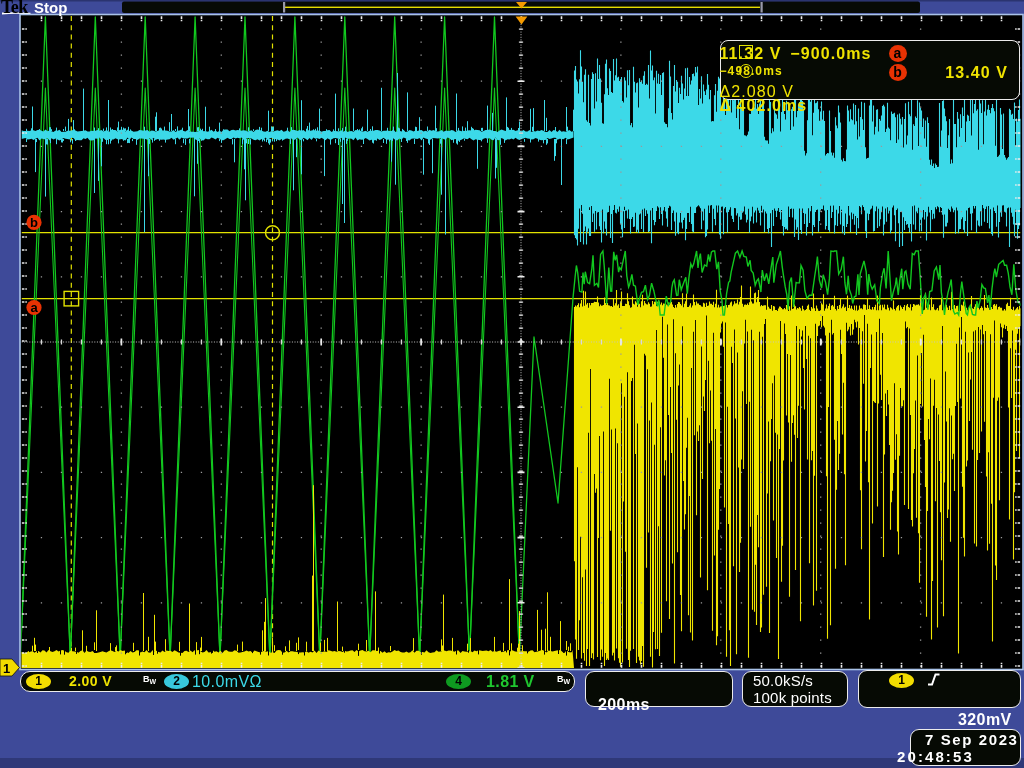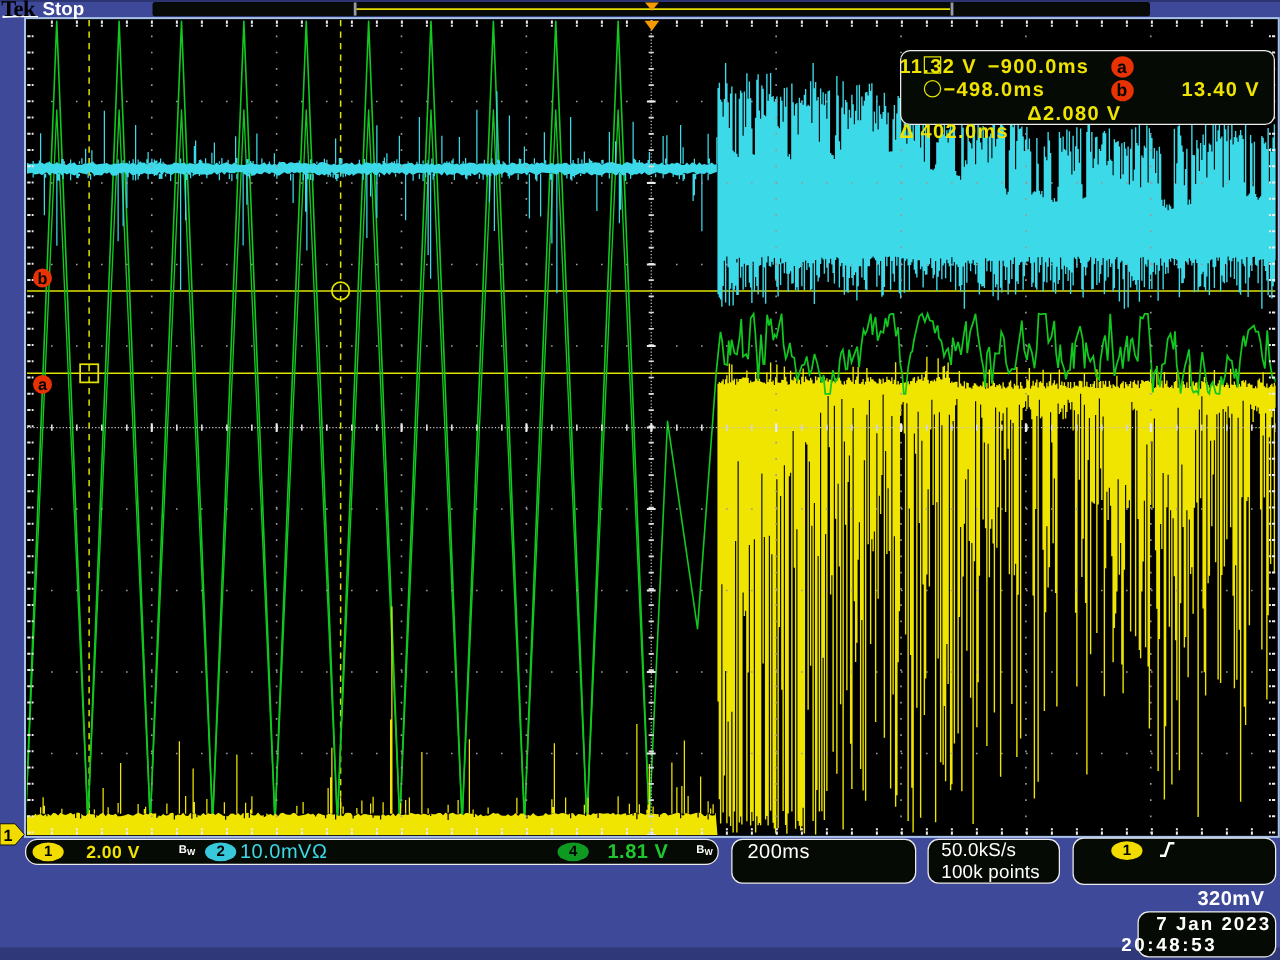--- a/index.html
+++ b/index.html
@@ -71,40 +71,40 @@
     </g>
     <polygon points="0,659 12,659 19.5,667.5 12,676 0,676" fill="#F2DC00" stroke="#111" stroke-width="0.8"></polygon>
     <text x="6.5" y="672.5" text-anchor="middle" font-family="Liberation Sans, sans-serif" font-size="13" font-weight="bold" fill="#000">1</text>
   </svg>
 <div class="t" style="left:1px;top:-3px;color:#000;font-family:'Liberation Serif',serif;font-size:18px;font-weight:bold;letter-spacing:-0.5px">Tek</div>
 <div class="t wh" style="left:34px;top:-1px;font-size:15px;font-weight:bold">Stop</div>
 <div class="box" style="left:719.5px;top:39.5px;width:300px;height:60px;border-radius:8px;"></div>
 <div class="t" style="left:739px;top:44.6px;width:14px;height:14px;border:1.6px solid #E2E200"></div>
 <div class="t" style="left:739px;top:64px;width:14px;height:14px;border:1.6px solid #E2E200;border-radius:50%"></div>
 <div class="t yl" style="left:719.5px;top:45.3px;width:152px;text-align:right;font-size:16px;font-weight:bold;letter-spacing:1.1px">−900.0ms</div>
-<div class="t yl" style="left:719.5px;top:64.3px;width:152px;text-align:center;font-size:16px;font-weight:bold;letter-spacing:1.1px">−498.0ms</div>
+<div class="t yl" style="left:719.5px;top:64.3px;width:152px;text-align:left;font-size:12px;font-weight:bold;letter-spacing:1.1px">−498.0ms</div>
 <div class="t yl" style="left:719.5px;top:97px;width:153px;text-align:left;font-size:16px;font-weight:bold;letter-spacing:1.1px">Δ 402.0ms</div>
 <div style="position:absolute;left:888.5px;top:44.5px;width:18px;height:17px;border-radius:50%;background:#E83203;color:#000;font-size:14px;font-weight:bold;text-align:center;line-height:17px">a</div>
 <div style="position:absolute;left:888.5px;top:63.5px;width:18px;height:17px;border-radius:50%;background:#E83203;color:#000;font-size:14px;font-weight:bold;text-align:center;line-height:17px">b</div>
 <div class="t yl" style="left:719.5px;top:45.3px;width:279px;text-align:left;font-size:16px;font-weight:bold;letter-spacing:1.1px">11.32 V</div>
 <div class="t yl" style="left:729px;top:64.3px;width:279px;text-align:right;font-size:16px;font-weight:bold;letter-spacing:1.1px">13.40 V</div>
-<div class="t yl" style="left:719.5px;top:83.3px;width:280px;text-align:center;font-size:16px;font-weight:bold;letter-spacing:1.1px">Δ2.080 V</div>
+<div class="t yl" style="left:719.5px;top:83.3px;width:280px;text-align:left;font-size:16px;font-weight:normal;letter-spacing:1.1px">Δ2.080 V</div>
 <div class="box" style="left:19.5px;top:670.5px;width:555px;height:21.5px;border-radius:10px;"></div>
 <div style="position:absolute;left:26px;top:673.5px;width:25px;height:15px;border-radius:50%;background:#F2DC00;color:#000;font-size:12px;font-weight:bold;text-align:center;line-height:15px">1</div>
 <div class="t yl" style="left:69px;top:672.5px;font-size:14px;font-weight:bold;letter-spacing:0.4px">2.00 V</div>
 <div style="position:absolute;left:143px;top:674px;color:#fff;font-size:9px;font-weight:bold">B<span style="font-size:7px;vertical-align:-2px">W</span></div>
 <div style="position:absolute;left:164px;top:673.5px;width:25px;height:15px;border-radius:50%;background:#38C8DC;color:#000;font-size:12px;font-weight:bold;text-align:center;line-height:15px">2</div>
 <div class="t cy" style="left:192px;top:672.5px;font-size:16px;font-weight:normal;letter-spacing:0.4px">10.0mVΩ</div>
 <div style="position:absolute;left:446px;top:673.5px;width:25px;height:15px;border-radius:50%;background:#0E9A20;color:#000;font-size:12px;font-weight:bold;text-align:center;line-height:15px">4</div>
 <div class="t gr" style="left:486px;top:672.5px;font-size:16px;font-weight:bold;letter-spacing:0.4px">1.81 V</div>
 <div style="position:absolute;left:557px;top:674px;color:#fff;font-size:9px;font-weight:bold">B<span style="font-size:7px;vertical-align:-2px">W</span></div>
 <div class="box" style="left:584.5px;top:671px;width:148px;height:35.5px;border-radius:9px;"></div>
-<div class="t wh" style="left:598px;top:673px;font-size:16px;font-weight:normal;letter-spacing:0.4px">200ms</div>
+<div class="t wh" style="left:598px;top:696px;font-size:16px;font-weight:bold;letter-spacing:0.4px">200ms</div>
 <div class="box" style="left:742px;top:671px;width:106px;height:35.5px;border-radius:9px;"></div>
 <div class="t wh" style="left:753px;top:671.5px;font-size:15px;font-weight:normal;letter-spacing:0.2px;line-height:17px">50.0kS/s<br>100k points</div>
 <div class="box" style="left:858px;top:670px;width:163px;height:37.5px;border-radius:9px;"></div>
 <div style="position:absolute;left:889px;top:672.5px;width:25px;height:15px;border-radius:50%;background:#F2DC00;color:#000;font-size:12px;font-weight:bold;text-align:center;line-height:15px">1</div>
 <svg width="16" height="18" viewBox="0 0 16 18" style="position:absolute;left:926px;top:671px">
     <path d="M2 13.5 H6 L9.5 3.5 H13.5" stroke="#fff" stroke-width="2" fill="none"></path>
   </svg>
 <div class="t wh" style="left:958px;top:711px;font-size:16px;font-weight:bold;letter-spacing:0.4px">320mV</div>
 <div class="box" style="left:909.5px;top:729px;width:111.5px;height:37px;border-radius:9px;"></div>
-<div class="t wh" style="left:925px;top:731px;font-size:15px;font-weight:bold;letter-spacing:1.6px">7 Jan 2023</div>
+<div class="t wh" style="left:925px;top:731px;font-size:15px;font-weight:bold;letter-spacing:1.6px">7 Sep 2023</div>
 <div class="t wh" style="left:897px;top:748px;font-size:15px;font-weight:bold;letter-spacing:2.1px">20:48:53</div>
 </body></html>

